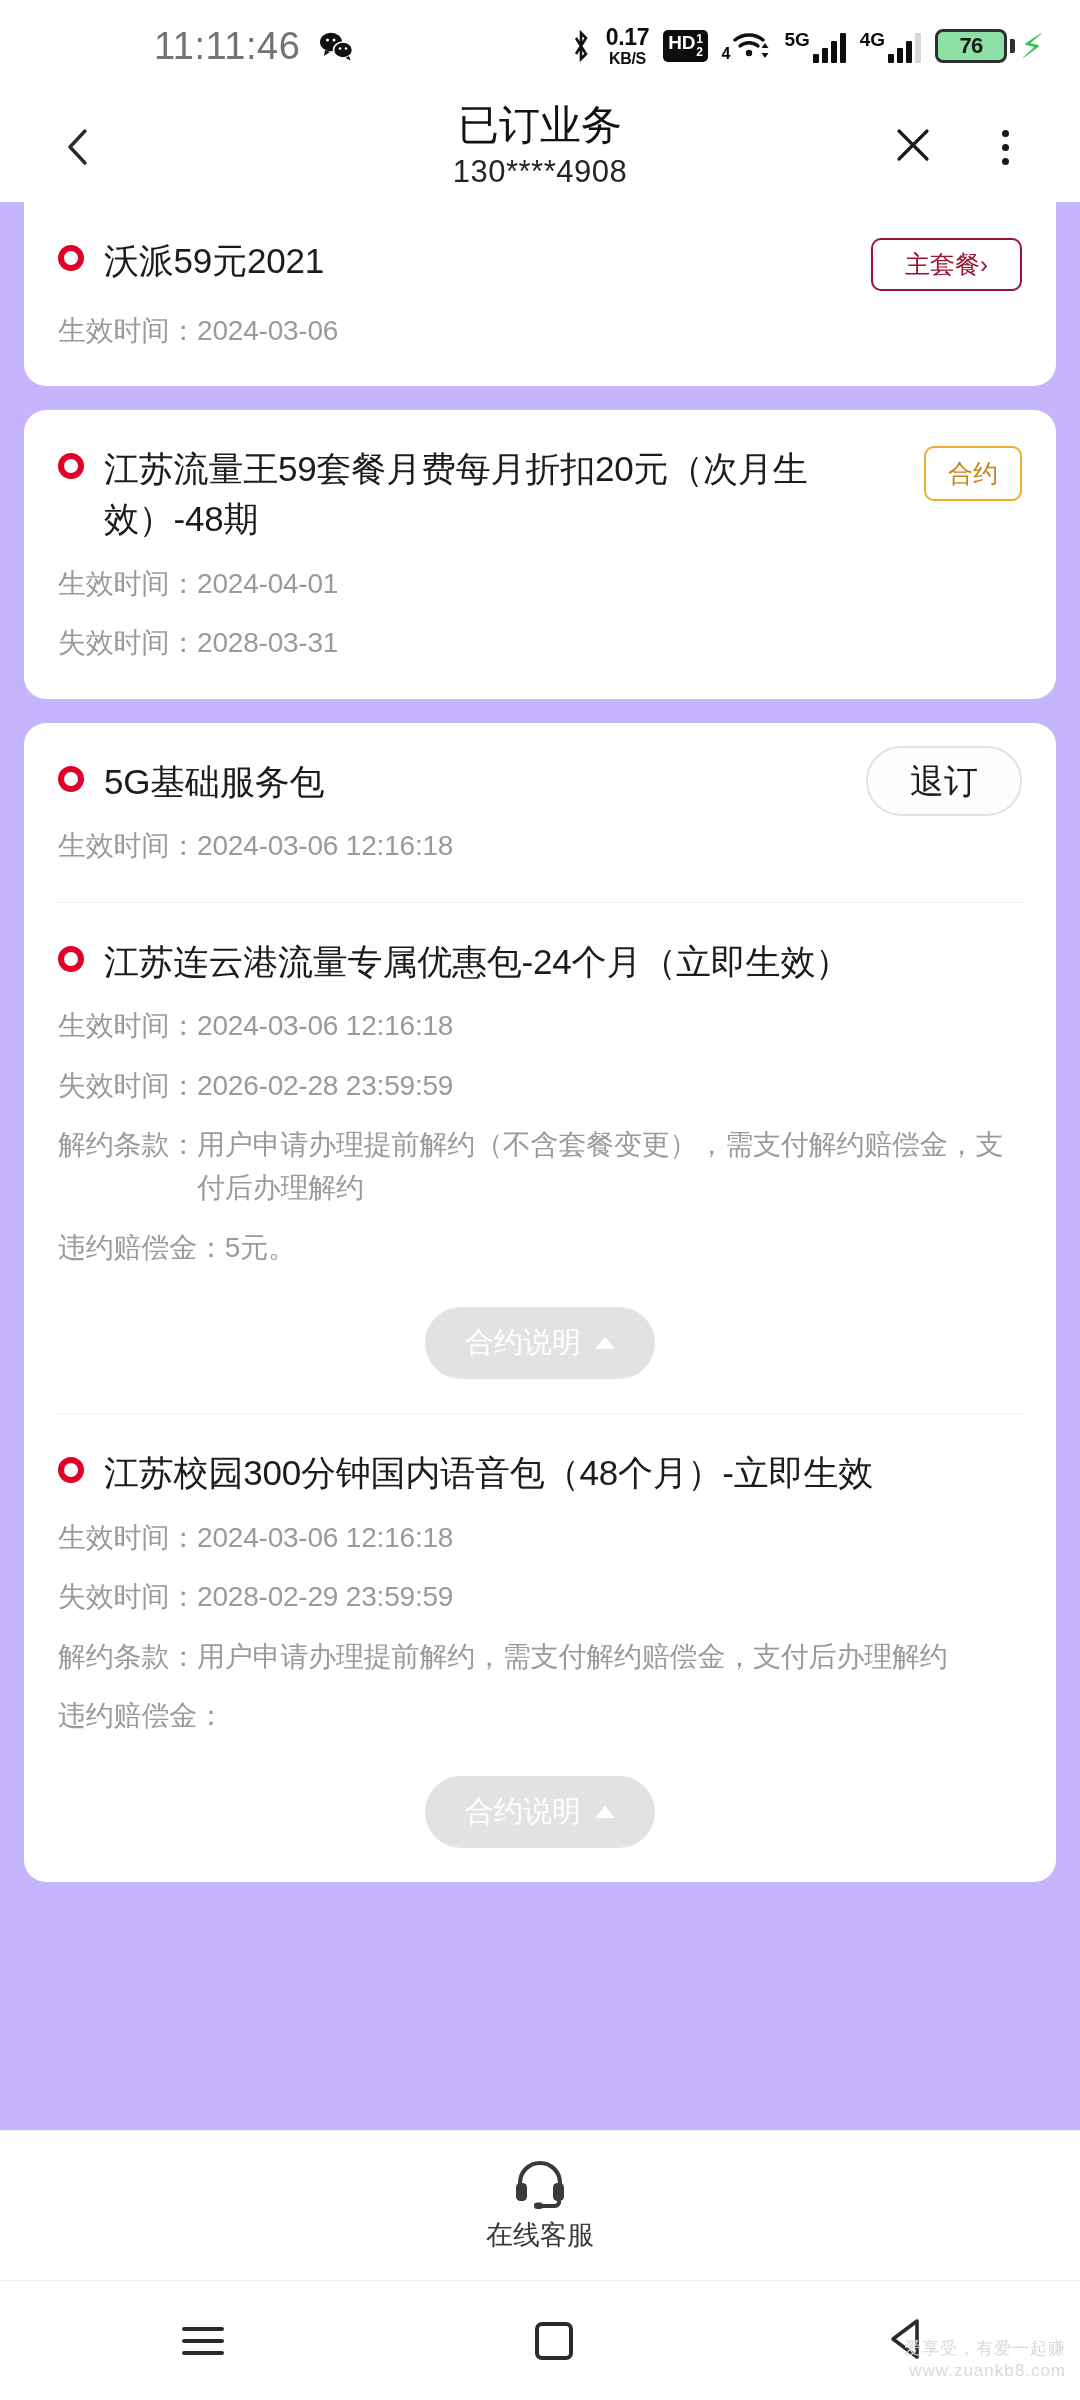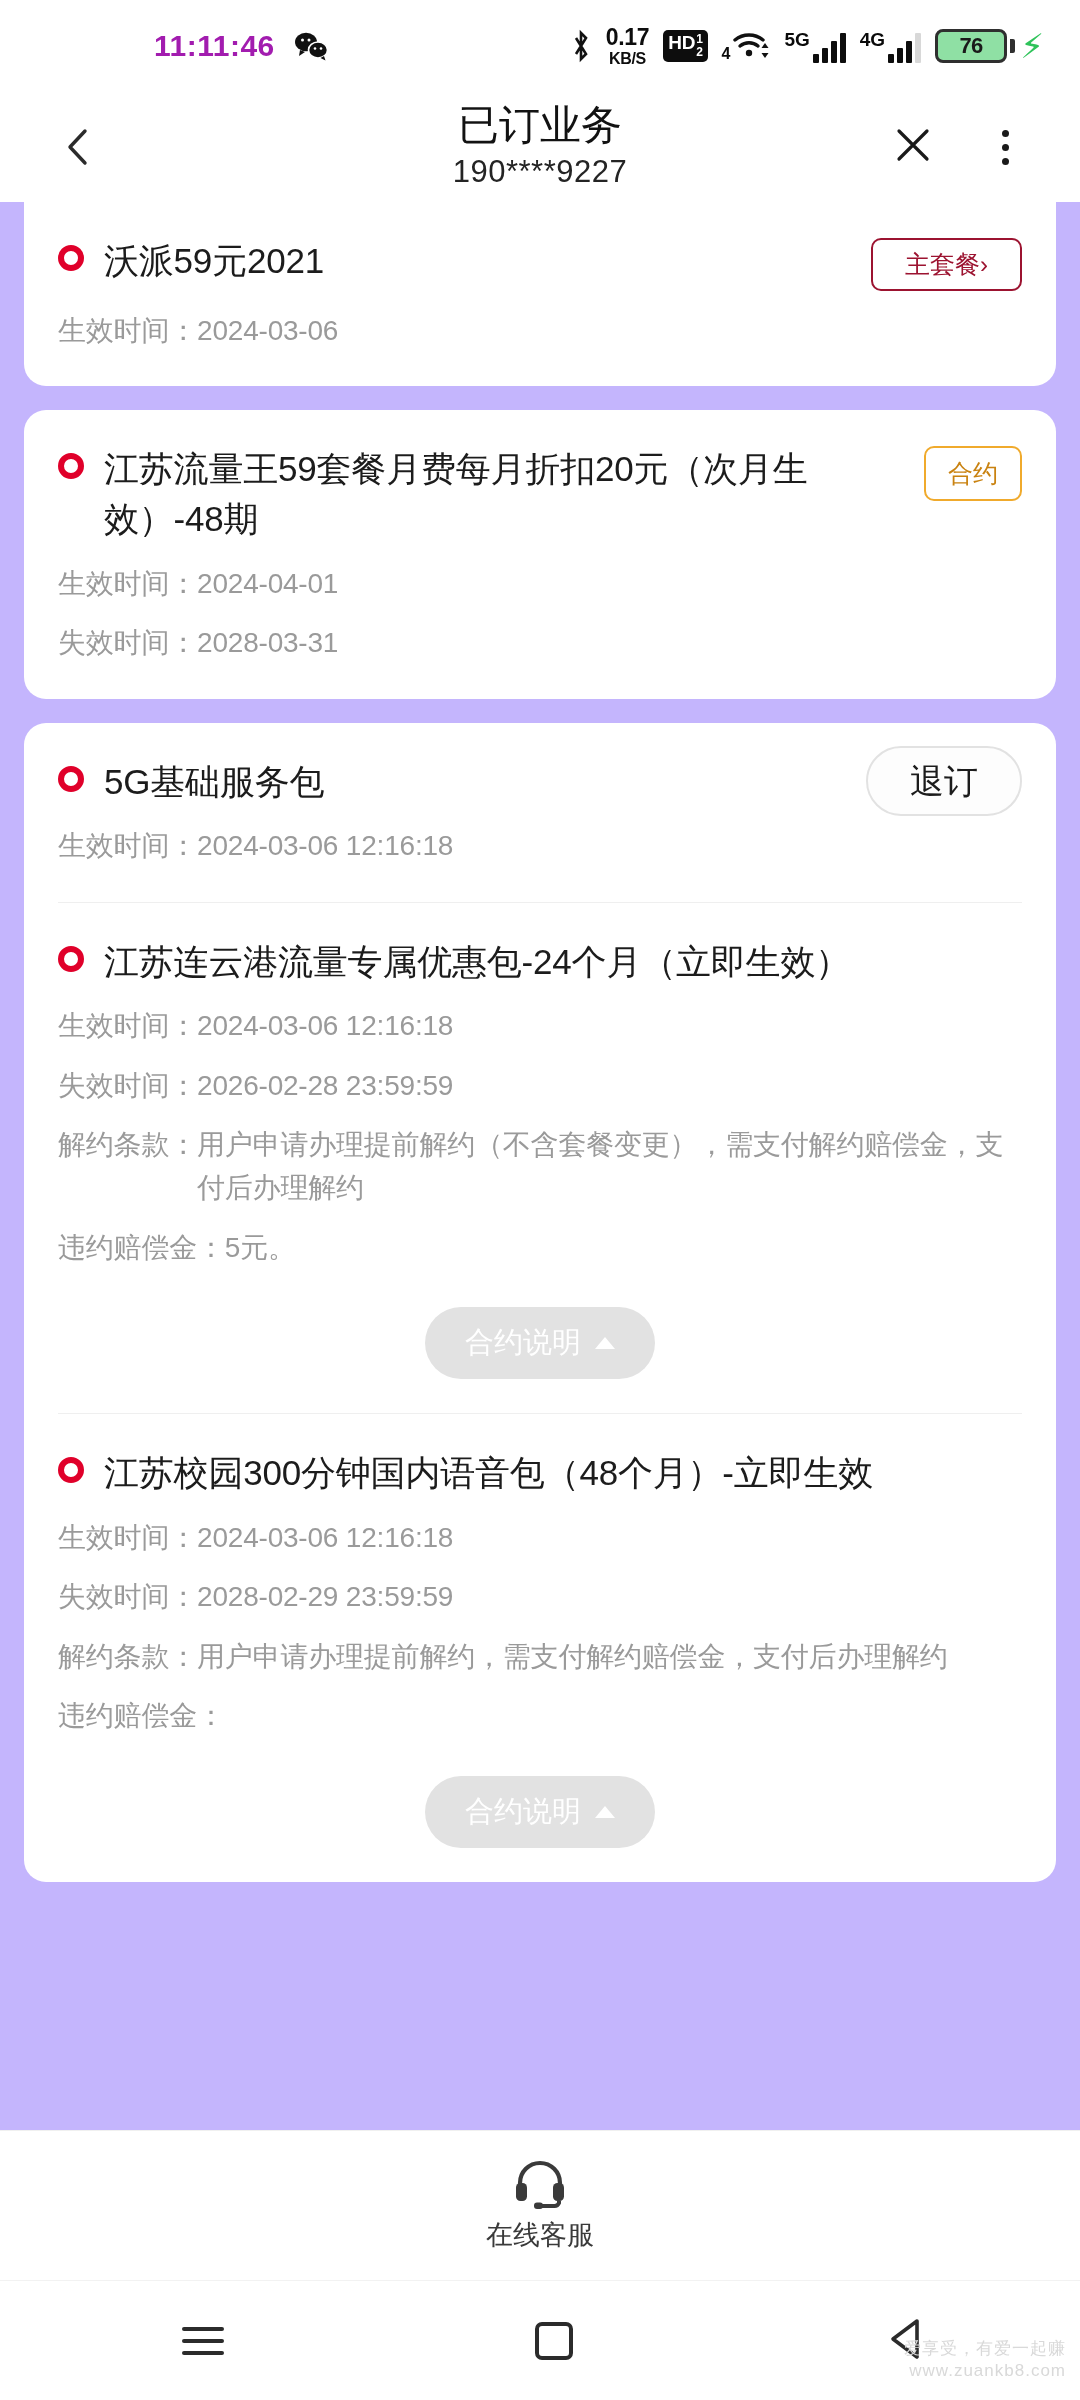--- a/index.html
+++ b/index.html
@@ -29,24 +29,24 @@
     background: #ffffff;
     color: #0a0a0a;
   }
   .sb-left {
     display: flex;
     align-items: center;
     gap: 18px;
     margin-left: 118px;
   }
   .sb-time {
-    font-size: 30px;
-    font-weight: 700;
+    font-size: 38px;
+    font-weight: 400;
     letter-spacing: 0.5px;
-    color: #a21caf;
+    color: #737373;
   }
   .wechat-icon { width: 36px; height: 30px; position: relative; display:block; }
   .sb-right {
     margin-left: auto;
     display: flex;
     align-items: center;
     gap: 14px;
   }
   .bt-icon { width: 22px; height: 34px; display:block; }
   .netspeed {
@@ -343,21 +343,21 @@
     <div class="hdr-back">
       <span class="chev-left">
         <svg viewBox="0 0 22 38" width="22" height="38">
           <path d="M19 3 L4 19 L19 35" fill="none" stroke="#2b2b2b" stroke-width="3.4" stroke-linecap="round" stroke-linejoin="round"></path>
         </svg>
       </span>
     </div>
 
     <div class="hdr-center">
       <div class="hdr-title">已订业务</div>
-      <div class="hdr-sub">190****9227</div>
+      <div class="hdr-sub">130****4908</div>
     </div>
 
     <div class="hdr-right">
       <div class="icon-btn">
         <span>
           <svg viewBox="0 0 40 40" width="40" height="40">
             <path d="M6 6 L34 34 M34 6 L6 34" stroke="#1a1a1a" stroke-width="3.2" stroke-linecap="round"></path>
           </svg>
         </span>
       </div>

